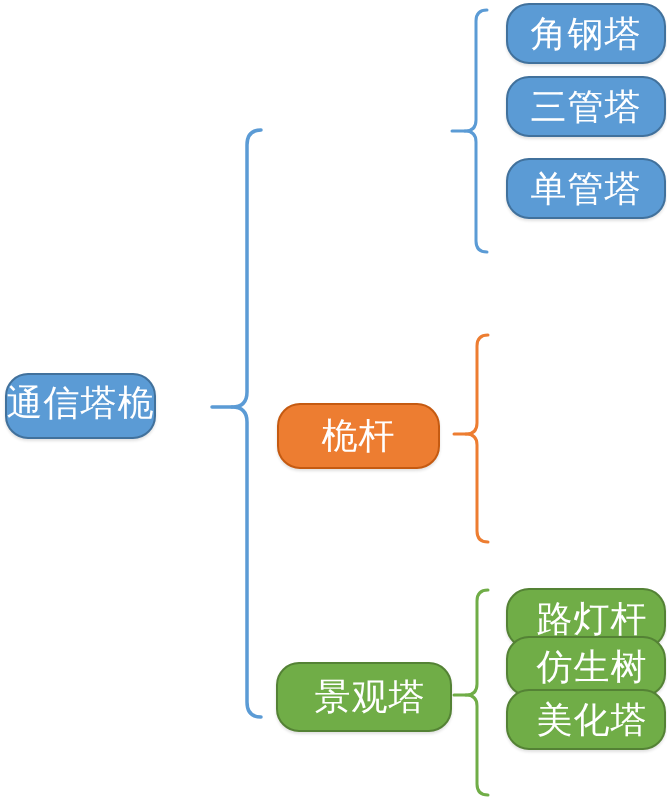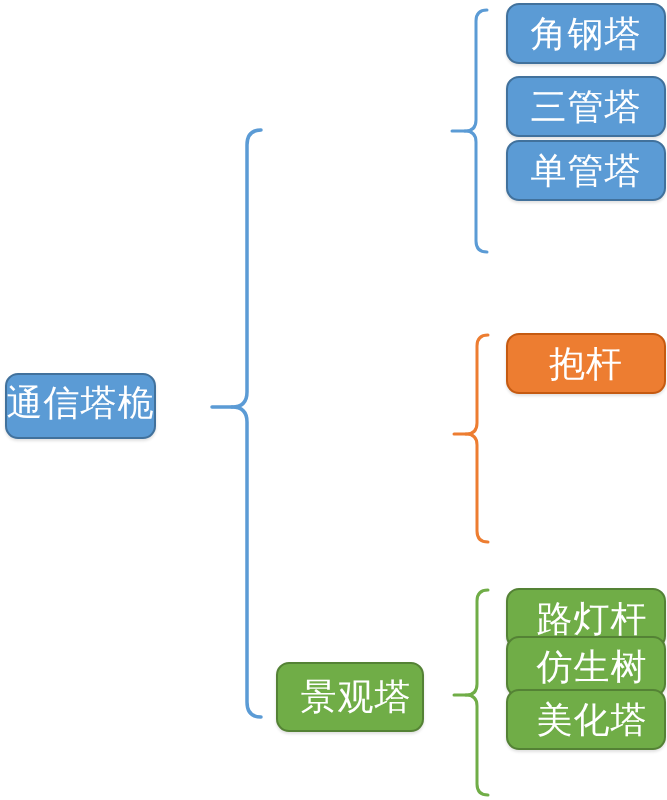--- a/index.html
+++ b/index.html
@@ -24,35 +24,35 @@
     pointer-events: none;
   }
   .node {
     position: absolute;
     display: flex;
     align-items: center;
     justify-content: center;
     color: #FFFFFF;
     font-size: 36px;
     line-height: 1;
-    border-radius: 13px;
+    border-radius: 23px;
     border: 2px solid transparent;
     box-sizing: border-box;
     box-shadow: 0 2px 3px rgba(0,0,0,0.12);
     white-space: nowrap;
     letter-spacing: 1px;
   }
   .c-blue   { background: #5B9BD5; border-color: #41719C; }
   .c-orange { background: #ED7D31; border-color: #C55A11; }
   .c-green  { background: #70AD47; border-color: #548235; padding-left: 12px; }
 
   .root        { left: 5px;   top: 373px; width: 151px; height: 66px; font-family: Liberation Mono, monospace; }
   .branch-1    { left: 276px; top: 98px;  width: 163px; height: 70px; }
   .branch-2    { left: 277px; top: 403px; width: 163px; height: 66px; }
-  .branch-3    { left: 276px; top: 662px; width: 148px; height: 70px; text-align: right; }
+  .branch-3    { left: 276px; top: 662px; width: 176px; height: 70px; text-align: right; }
   .child       { left: 506px; width: 160px; height: 61px; }
 
   .brace {
     fill: none;
     stroke-linecap: round;
     stroke-linejoin: round;
   }
   .brace-blue   { stroke: #5B9BD5; }
   .brace-orange { stroke: #ED7D31; }
   .brace-green  { stroke: #70AD47; }
@@ -80,25 +80,25 @@
     </g>
 
     <g>
       <path class="brace brace-green" stroke-width="3" d="M 454 695 L 466 695"></path>
       <path class="brace brace-green" stroke-width="3" d="M 488 590 Q 477 590 477 601 L 477 684 Q 477 695 466 695 Q 477 695 477 706 L 477 784 Q 477 795 488 795"></path>
     </g>
   </svg>
 
   <div class="node root c-blue">通信塔桅</div>
 
+  <div class="node branch-2 c-orange">桅杆</div>
   <div class="node branch-3 c-green">景观塔</div>
 
   <div class="node child c-blue" style="top:3px">角钢塔</div>
   <div class="node child c-blue" style="top:76px">三管塔</div>
-  <div class="node child c-blue" style="top:140px">单管塔</div>
+  <div class="node child c-blue" style="top:158px">单管塔</div>
 
-  <div class="node child c-orange" style="top:333px">抱杆</div>
 
   <div class="node child c-green" style="top:588px">路灯杆</div>
   <div class="node child c-green" style="top:636px">仿生树</div>
   <div class="node child c-green" style="top:689px">美化塔</div>
 
 </div>
 
 </body></html>

